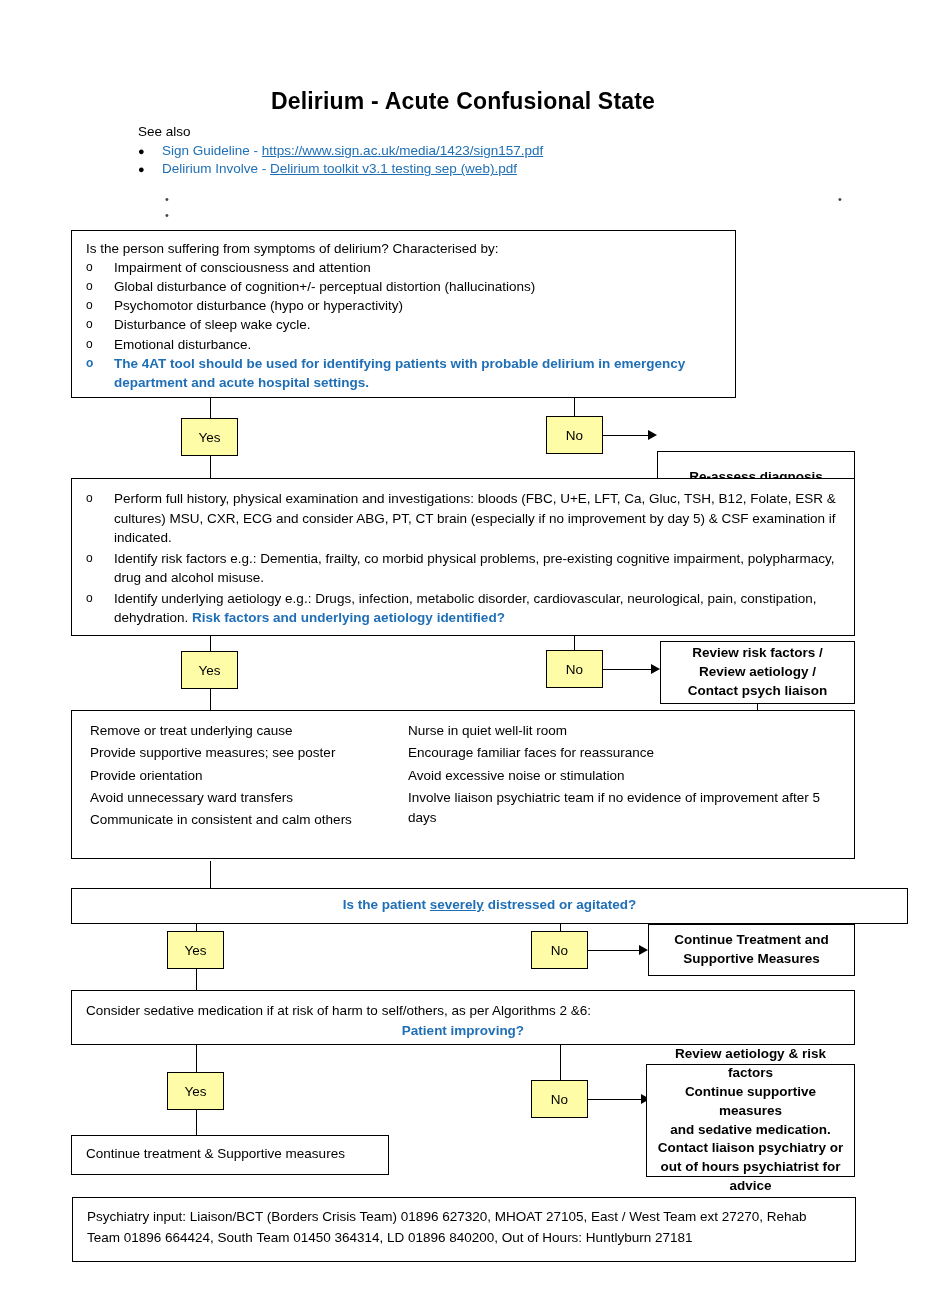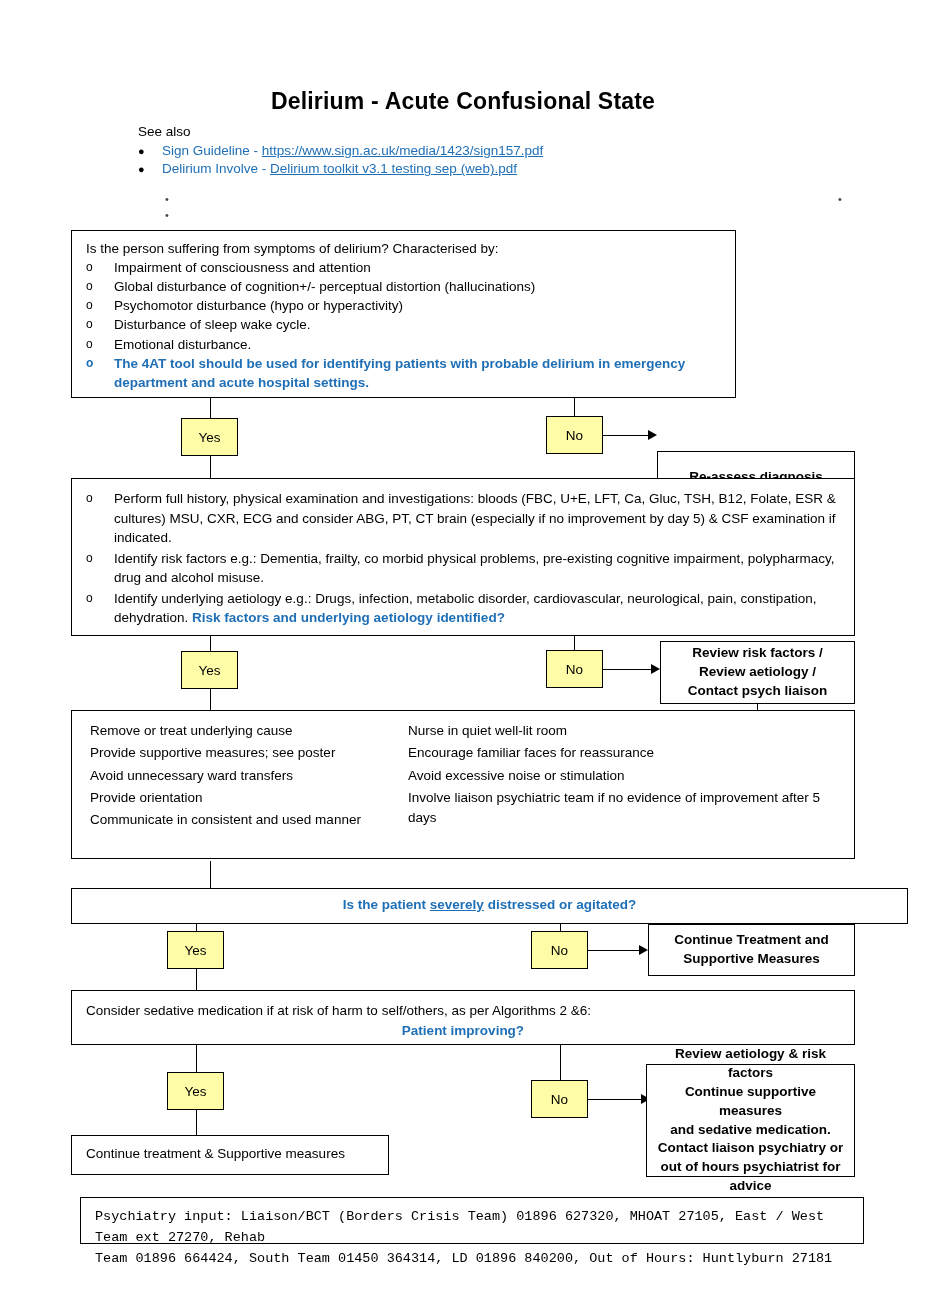--- a/index.html
+++ b/index.html
@@ -314,23 +314,23 @@
   <div class="line hline" style="left:482px; top:726px; width:276px;"></div>
   <div class="arrow-left" style="left:473px; top:721px;"></div>
 
   <div class="line vline" style="left:210px; top:689px; height:45px;"></div>
 
   <div class="box" style="left:71px; top:710px; width:784px; height:149px;">
     <div class="two-col">
       <div class="col left">
         <p>Remove or treat underlying cause</p>
         <p>Provide supportive measures; see poster</p>
+        <p>Provide orientation</p>
         <p>Avoid unnecessary ward transfers</p>
-        <p>Provide orientation</p>
-        <p>Communicate in consistent and used manner</p>
+        <p>Communicate in consistent and calm others</p>
       </div>
       <div class="col">
         <p>Nurse in quiet well-lit room</p>
         <p>Encourage familiar faces for reassurance</p>
         <p>Avoid excessive noise or stimulation</p>
         <p>Involve liaison psychiatric team if no evidence of improvement after 5 days</p>
       </div>
     </div>
   </div>
 
@@ -390,20 +390,20 @@
       </div>
     </div>
   </div>
 
   <div class="line vline" style="left:196px; top:1110px; height:25px;"></div>
 
   <div class="box" style="left:71px; top:1135px; width:318px; height:40px;">
     <div class="cont-treat">Continue treatment &amp; Supportive measures</div>
   </div>
 
-  <div class="box" style="left:80px; top:1197px; width:784px; height:47px;font-family:Liberation Mono, monospace;">
+  <div class="box" style="left:72px; top:1197px; width:784px; height:65px;">
     <div class="footer-text">
       <div>Psychiatry input:  Liaison/BCT (Borders Crisis Team) 01896 627320, MHOAT 27105, East / West Team ext 27270, Rehab</div>
       <div>Team 01896 664424, South Team 01450 364314, LD 01896 840200, Out of Hours: Huntlyburn 27181</div>
     </div>
   </div>
 
 </div>
 
 </body></html>

